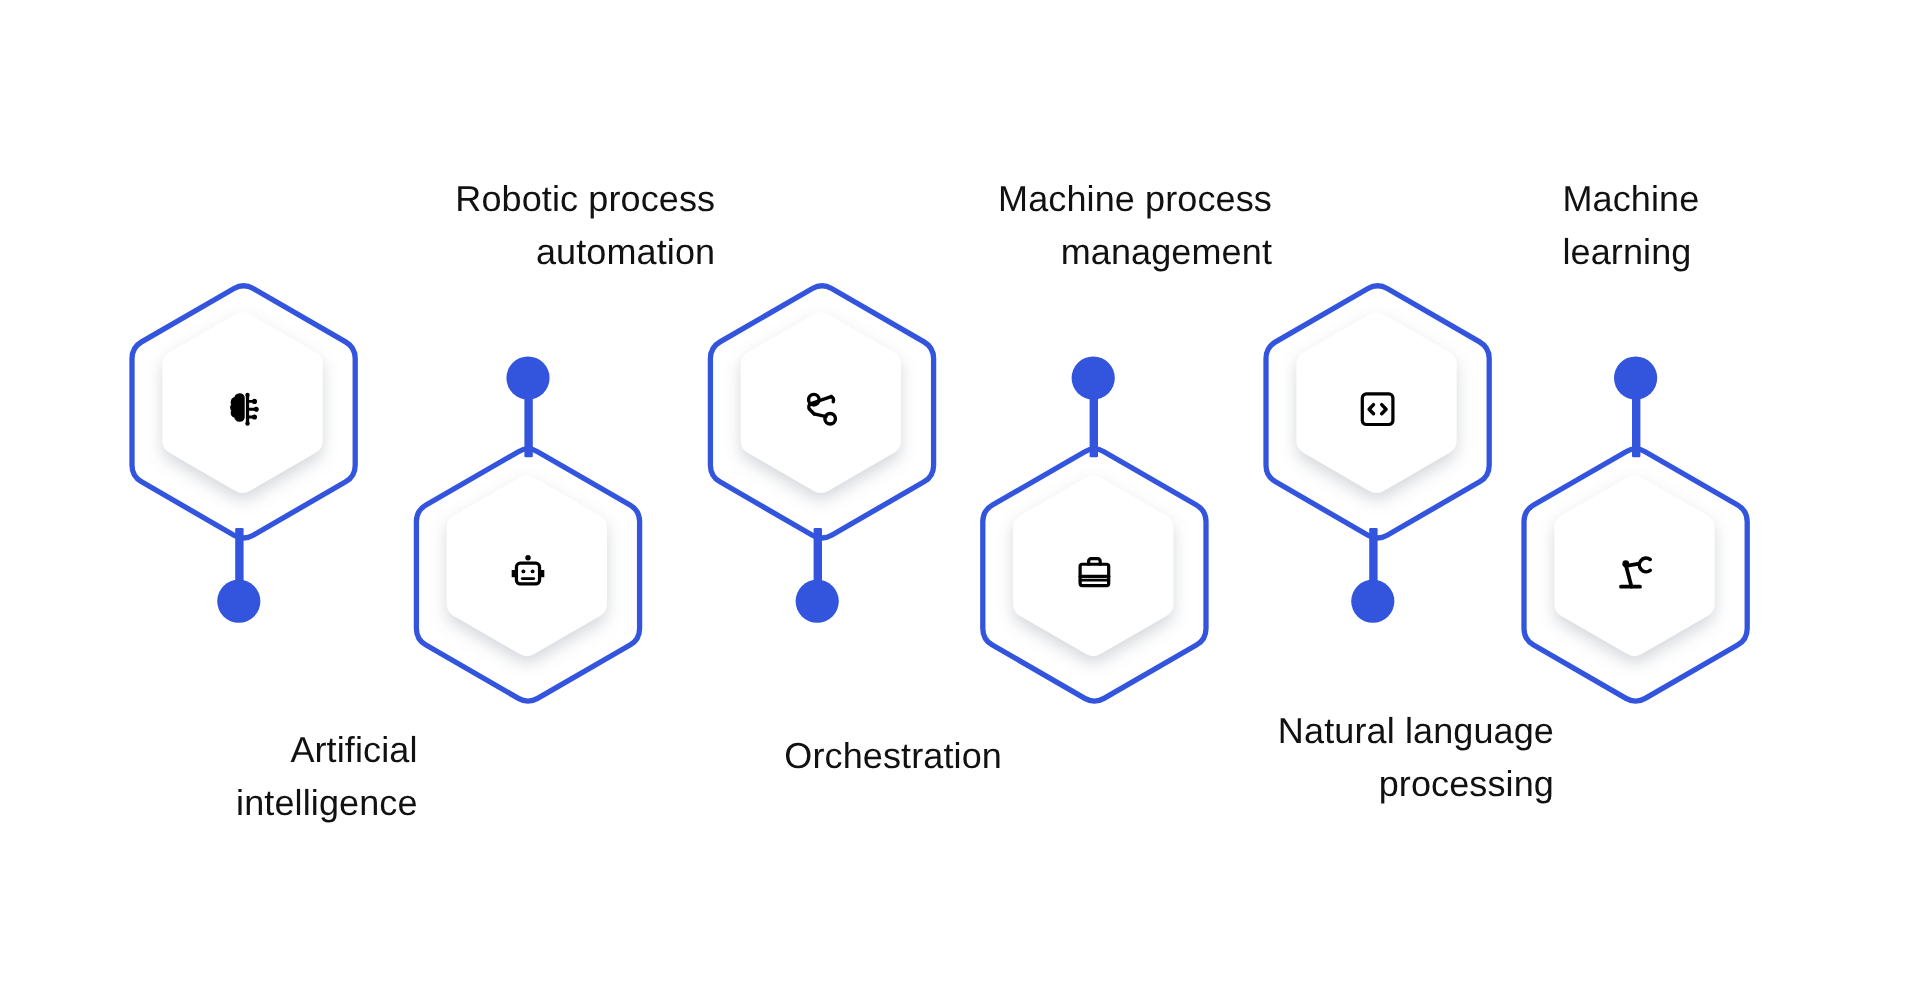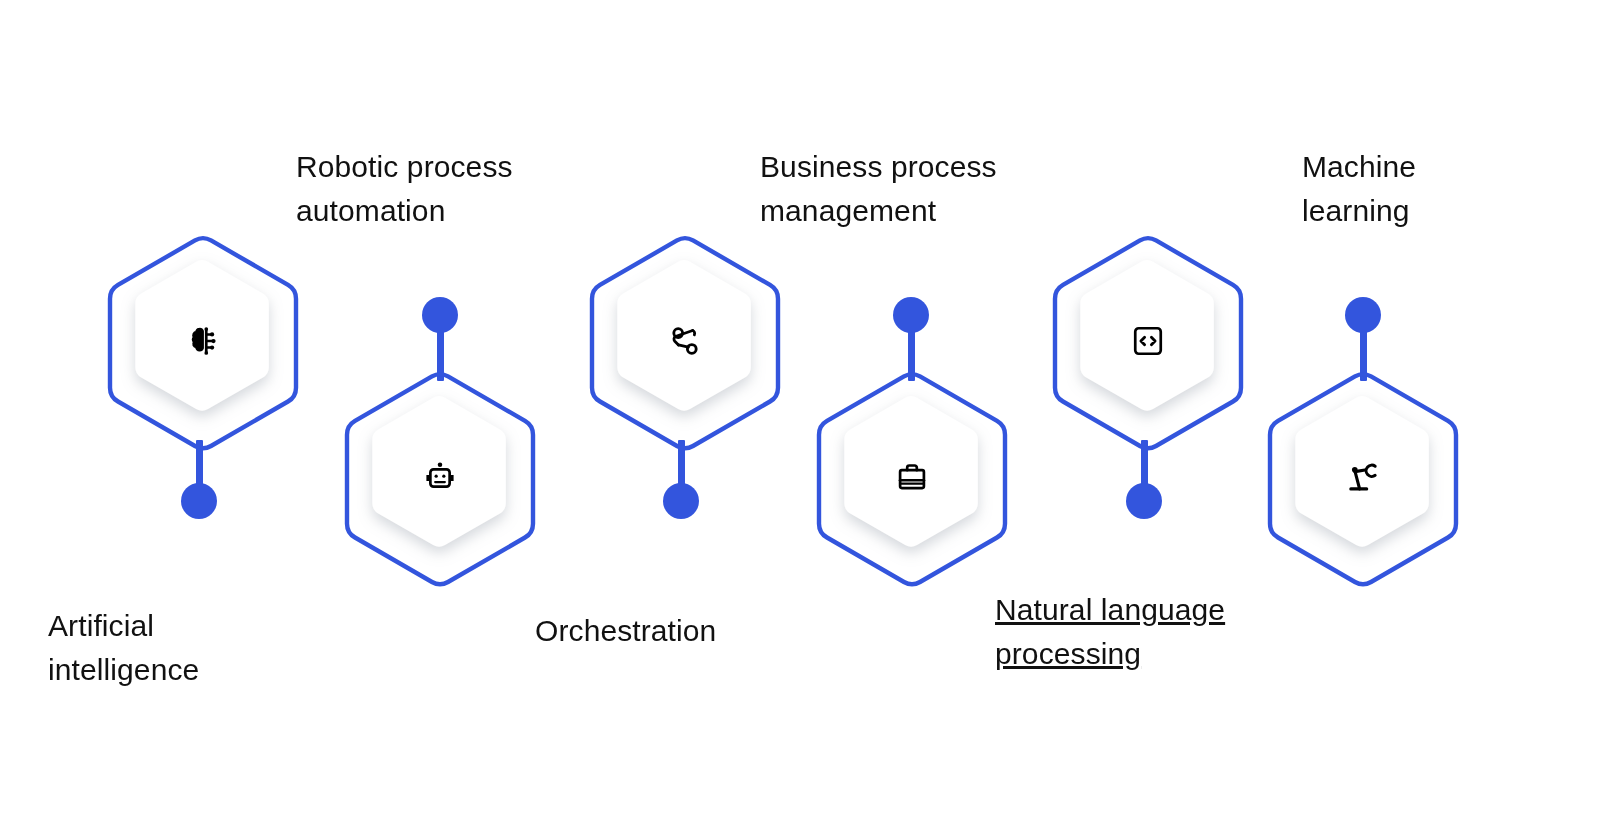--- a/index.html
+++ b/index.html
@@ -70,21 +70,21 @@
   .label {
     position: absolute;
     font-size: 30px;
     line-height: 1.48;
     color: #111111;
     font-weight: 400;
     letter-spacing: 0.1px;
     white-space: pre-line;
     font-family: "Liberation Sans", sans-serif;
   }
-  .label.center { text-align: left; }
+  .label.center { text-align: right; }
   .label.left { text-align: left; }
 </style>
 </head>
 <body>
 
 <div id="canvas">
 
   <div class="node">
     <div class="hex-wrap" style="left:88px; top:238px;">
       <svg viewBox="0 0 230 205">
@@ -170,21 +170,21 @@
       </div>
     </div>
     <div class="connector">
       <div class="stem" style="left:678px; top:440px; height:64px;"></div>
       <div class="dot" style="left:663px; top:483px;"></div>
     </div>
     <div class="label center" style="left:535px; top:609px; width:300px;">Orchestration</div>
   </div>
 
   <div class="node">
-    <div class="label center" style="left:760px; top:145px; width:300px;">Business process
+    <div class="label center" style="left:760px; top:145px; width:300px;">Machine process
 management</div>
     <div class="connector">
       <div class="stem" style="left:908px; top:313px; height:68px;"></div>
       <div class="dot" style="left:893px; top:297px;"></div>
     </div>
     <div class="hex-wrap" style="left:797px; top:374px;">
       <svg viewBox="0 0 230 205">
         <defs>
           <filter id="sh4" x="-40%" y="-40%" width="180%" height="180%">
             <feDropShadow dx="0" dy="7" stdDeviation="8" flood-color="#9aa0ab" flood-opacity="0.42"></feDropShadow>
@@ -219,21 +219,21 @@
         <svg viewBox="0 0 24 24" fill="none" stroke="#000000" stroke-width="1.9" stroke-linecap="round" stroke-linejoin="round">
           <rect x="3" y="3" width="18" height="18" rx="2.4"></rect>
           <path d="M9.6 9.3 7 12l2.6 2.7M14.4 9.3 17 12l-2.6 2.7" stroke-width="2"></path>
         </svg>
       </div>
     </div>
     <div class="connector">
       <div class="stem" style="left:1141px; top:440px; height:64px;"></div>
       <div class="dot" style="left:1126px; top:483px;"></div>
     </div>
-    <div class="label center" style="left:995px; top:588px; width:300px;text-decoration:underline;">Natural language
+    <div class="label center" style="left:995px; top:588px; width:300px;">Natural language
 processing</div>
   </div>
 
   <div class="node">
     <div class="label left" style="left:1302px; top:145px; width:300px;">Machine
 learning</div>
     <div class="connector">
       <div class="stem" style="left:1360px; top:313px; height:68px;"></div>
       <div class="dot" style="left:1345px; top:297px;"></div>
     </div>

